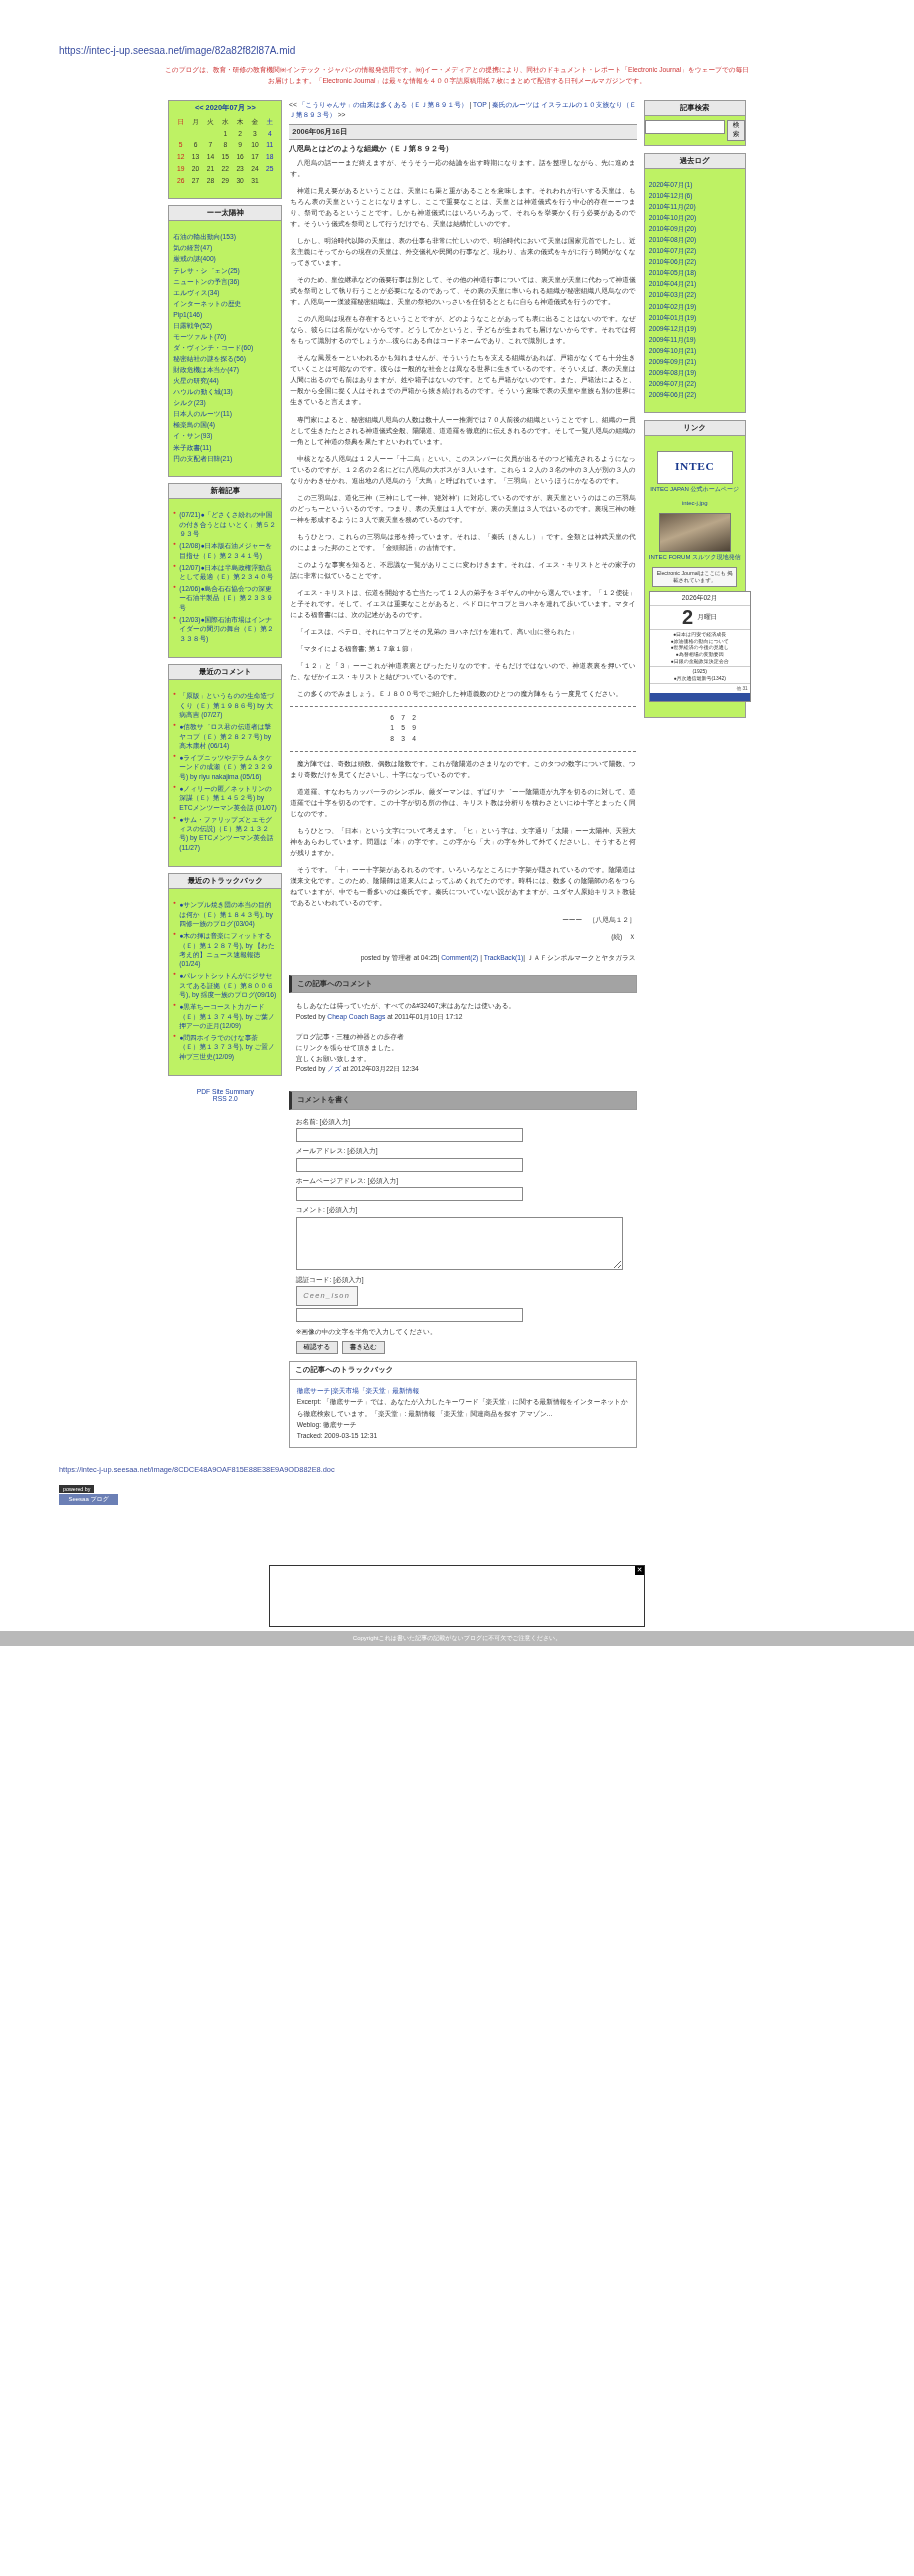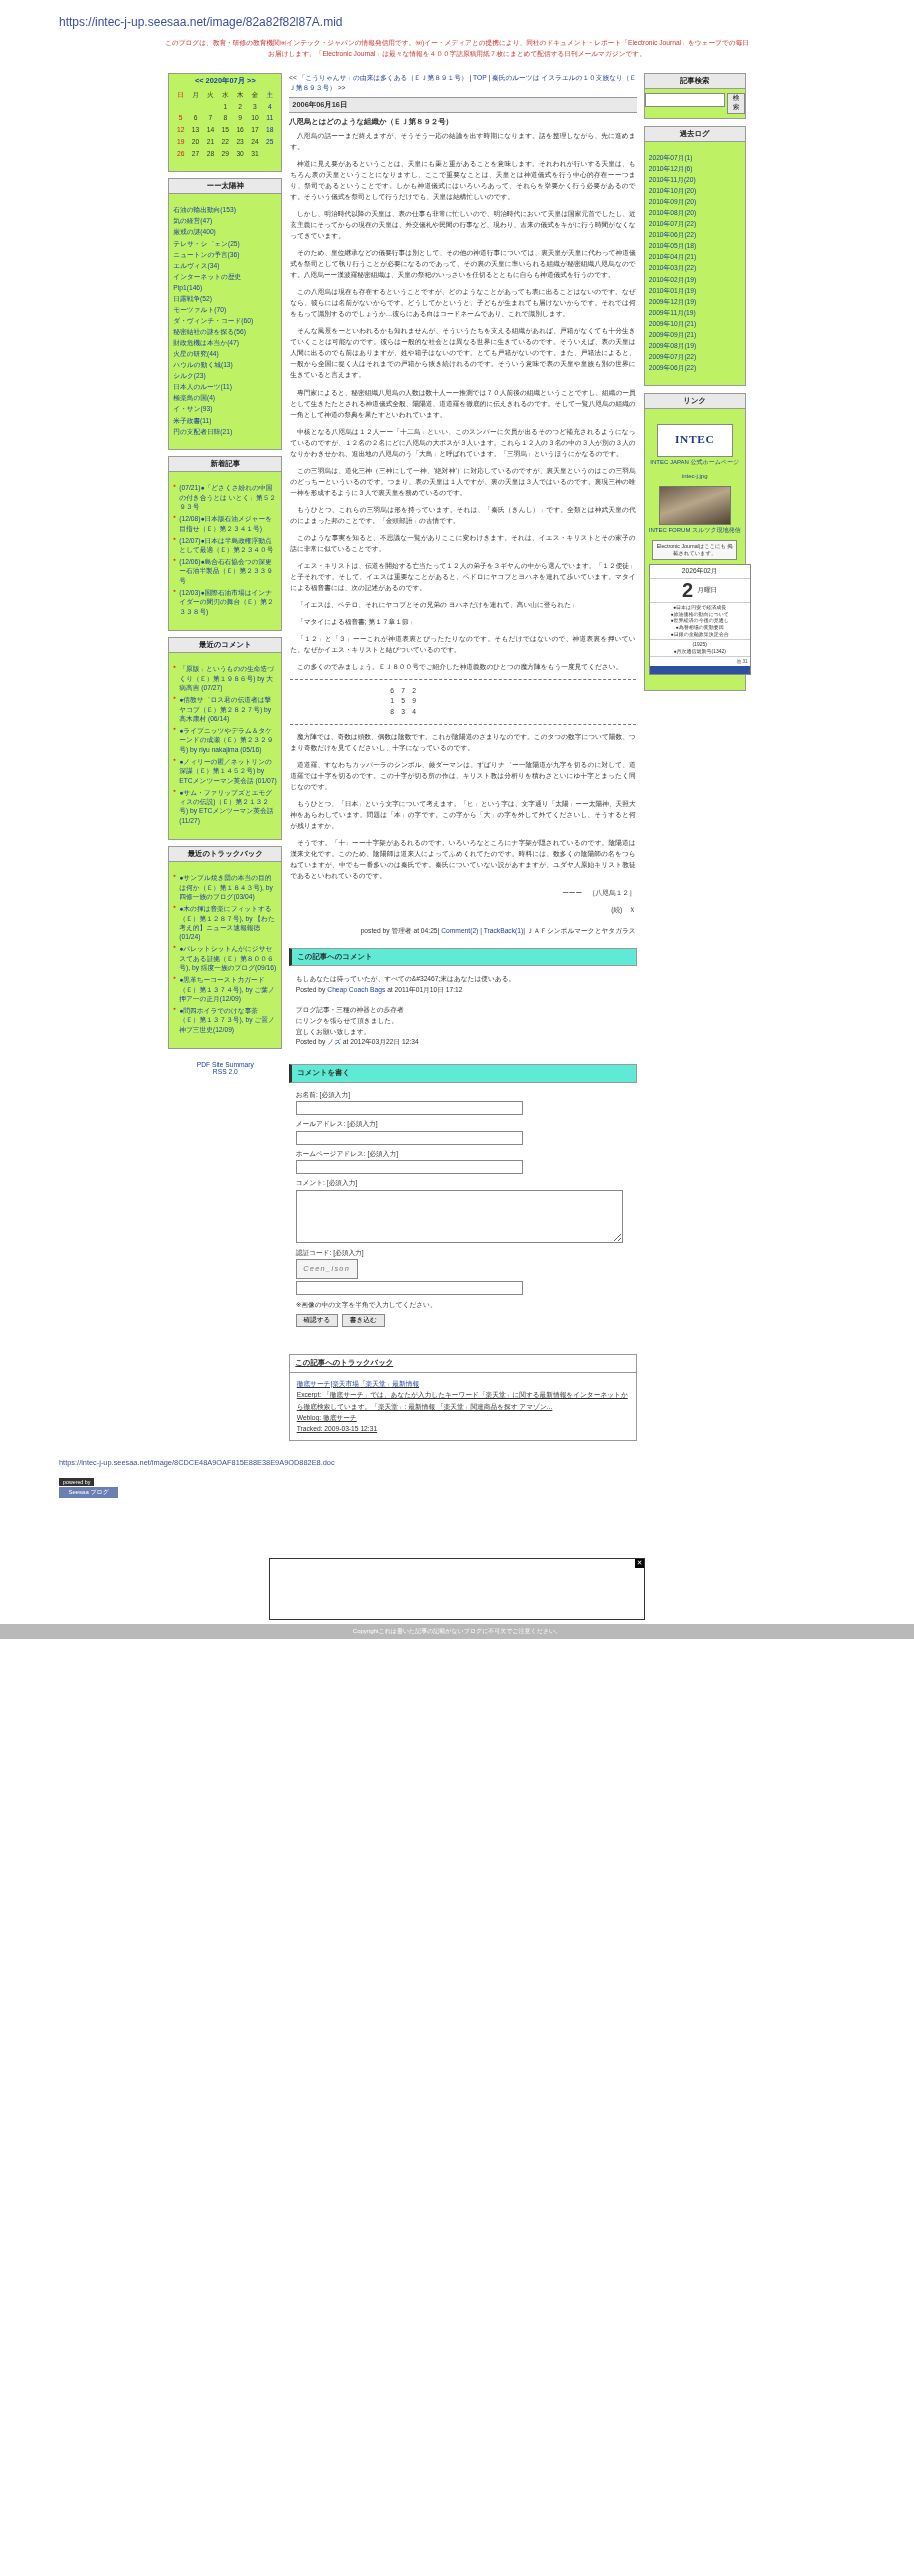--- a/index.html
+++ b/index.html
@@ -1,18 +1,18 @@
 <!DOCTYPE html>
 <html style="font-size:10.7px"><head>
 <meta charset="utf-8">
 <style>
   html,body{margin:0;padding:0;background:#ffffff;}
   body{font-family:"Liberation Sans","DejaVu Sans",sans-serif;font-size:7.4px;color:#333;}
   .page{width:914px;margin:0 auto;position:relative;}
-  .topurl{font-size:12px;color:#3b4fa0;padding:14.7px 0 2.7px 59px;}
+  .topurl{font-size:10px;color:#3b4fa0;padding:14.7px 0 2.7px 59px;margin-top:30px;}
   .masthead{text-align:center;padding:2.7px 0 1.3px;}
   .masthead .title{font-size:19px;font-weight:bold;color:#1a2f8f;letter-spacing:0.7px;font-family:"Liberation Serif","DejaVu Serif",serif;}
   .masthead .desc{font-size:6.7px;color:#c33;max-width:588px;margin:4px auto 0;line-height:1.6;text-align:center;}
   .layout{display:flex;justify-content:center;gap:6.7px;padding:12px 0 0;align-items:flex-start;}
   .col-left{width:114px;}
   .col-center{width:348px;}
   .col-right{width:102px;}
   .box{border:0.7px solid #999;margin-bottom:6.7px;background:#bef264;}
   .box-h{background:#e9e9e9;border-bottom:0.7px solid #999;text-align:center;font-size:7.4px;font-weight:bold;padding:2px 0;color:#222;}
   .box-b{padding:11px 4px;font-size:6.7px;line-height:1.55;}
@@ -34,31 +34,31 @@
   .date-bar{background:#e9e9e9;border-top:0.7px solid #999;border-bottom:0.7px solid #999;font-weight:bold;font-size:7.4px;padding:2px 3.3px;}
   .entry-title{font-size:7.4px;font-weight:bold;padding:4px 0 2.7px;}
   .entry-body{font-size:6.7px;line-height:1.65;text-align:justify;padding:0 1.3px;}
   .entry-body p{margin:0 0 6px;text-indent:1em;}
   .entry-body p.noind{text-indent:0;}
   .hr-dash{border:0;border-top:0.7px dashed #777;margin:6px 0;}
   .numgrid{margin:0 0 6px;padding-left:100px;line-height:1.6;letter-spacing:2.7px;}
   .sig{text-align:right;margin:0;}
   .posted{font-size:6.7px;text-align:right;padding:5.3px 1.3px 2.7px;color:#333;}
   .posted a{color:#1a3fa0;text-decoration:none;}
-  .sec-h{border:0.7px solid #999;border-left:3.3px solid #333;background:#5eead4;font-weight:bold;font-size:7.4px;padding:3.3px 5.3px;margin:9.4px 0 5.3px;}
+  .sec-h{border:0.7px solid #999;border-left:3.3px solid #333;background:#a3a3a3;font-weight:bold;font-size:7.4px;padding:3.3px 5.3px;margin:9.4px 0 5.3px;}
   .cmt{font-size:6.7px;line-height:1.6;padding:2.7px 6.7px 6.7px;}
   .cmt .meta{color:#333;}
   .cmt .meta a{color:#1a3fa0;text-decoration:none;}
   .frm{padding:2.7px 6.7px 6.7px;font-size:6.7px;}
   .frm label{display:block;margin:0 0 1.3px;}
   .frm input[type=text]{width:221px;height:10px;border:0.7px solid #888;font-size:6.7px;margin-bottom:5.3px;}
   .frm textarea{width:321px;height:47px;border:0.7px solid #888;font-size:6.7px;margin-bottom:5.3px;}
   .cap{border:0.7px solid #888;width:60px;height:17.4px;background:#f4f4f4;display:flex;align-items:center;justify-content:center;font-size:7.4px;color:#777;letter-spacing:1.3px;font-style:italic;margin:1.3px 0 2.7px;}
   .btn{border:0.7px solid #888;background:#e8e8e8;font-size:6.7px;padding:1.3px 6.7px;margin-right:4px;cursor:pointer;}
-  .tbbox{border:0.7px solid #999;margin:20px 0 0;padding:0;text-decoration:underline;}
+  .tbbox{border:0.7px solid #999;margin:0 0 0;padding:0;}
   .tb-h{border-bottom:0.7px solid #999;padding:3.3px 5.3px;font-weight:bold;font-size:7.4px;}
   .tb-b{padding:5.3px 6.7px;font-size:6.7px;line-height:1.7;}
   .tb-b a{color:#1a3fa0;text-decoration:none;}
   .search-row{display:flex;gap:2.7px;justify-content:center;padding:4px 0;}
   .search-row input{width:74px;height:10px;border:0.7px solid #888;font-size:6.7px;}
   .search-row button{border:0.7px solid #888;background:#e8e8e8;font-size:6.7px;padding:0.7px 4px;cursor:pointer;}
   .intec-logo{width:74px;height:31px;border:0.7px solid #888;background:#fff;display:flex;flex-direction:column;align-items:center;justify-content:center;margin:4px auto 1.3px;}
   .intec-logo .mark{font-family:"Liberation Serif",serif;font-size:11.4px;font-weight:bold;color:#1b3a8f;letter-spacing:0.7px;}
   .cap-t{text-align:center;font-size:6px;color:#1a3fa0;margin:0 0 4.7px;}
   .photo{width:70px;height:37px;margin:2.7px auto 1.3px;background:linear-gradient(160deg,#6a5b4a,#b9a689 45%,#4e4336);border:0.7px solid #777;}

